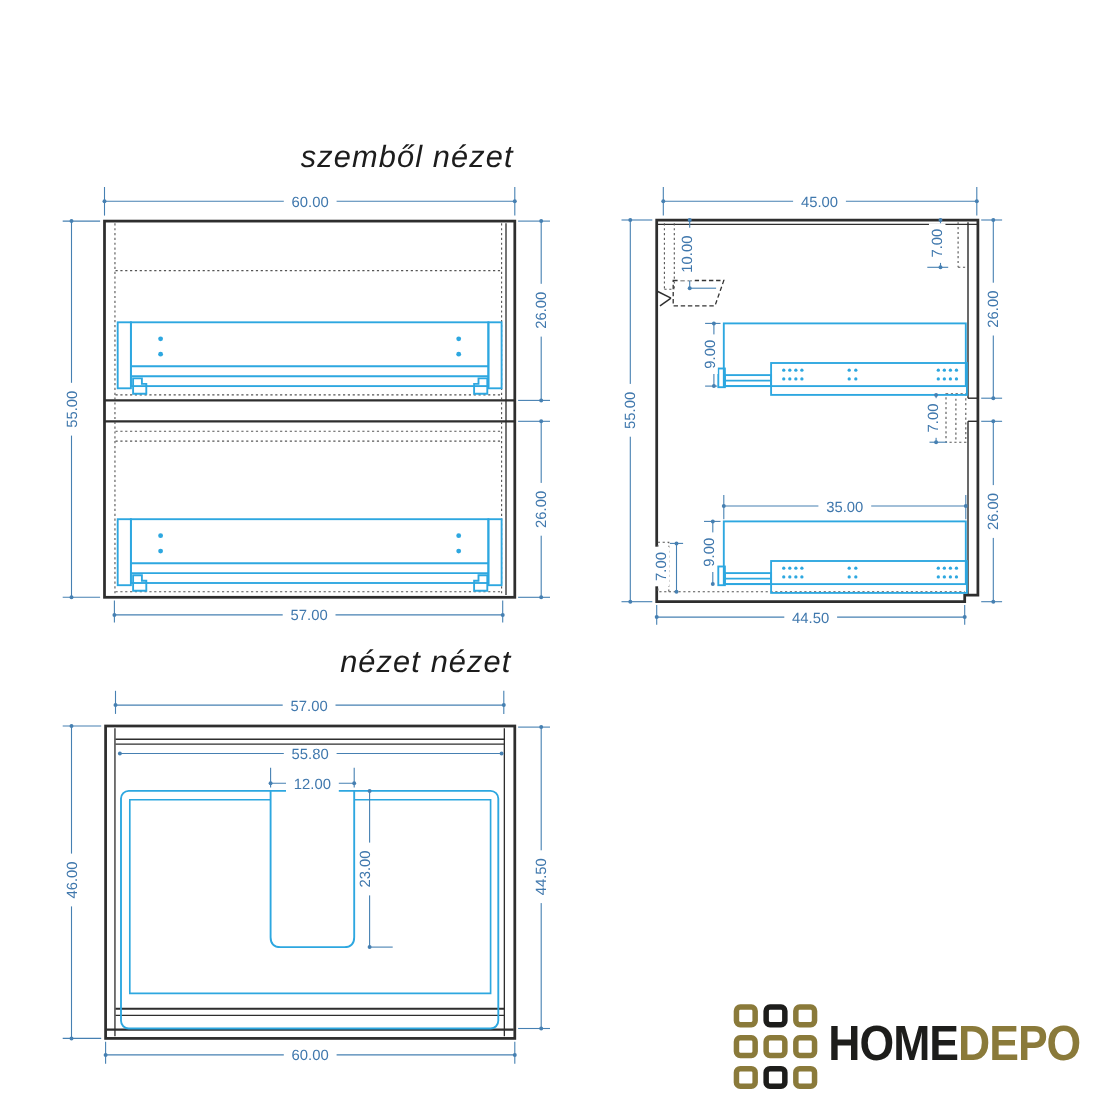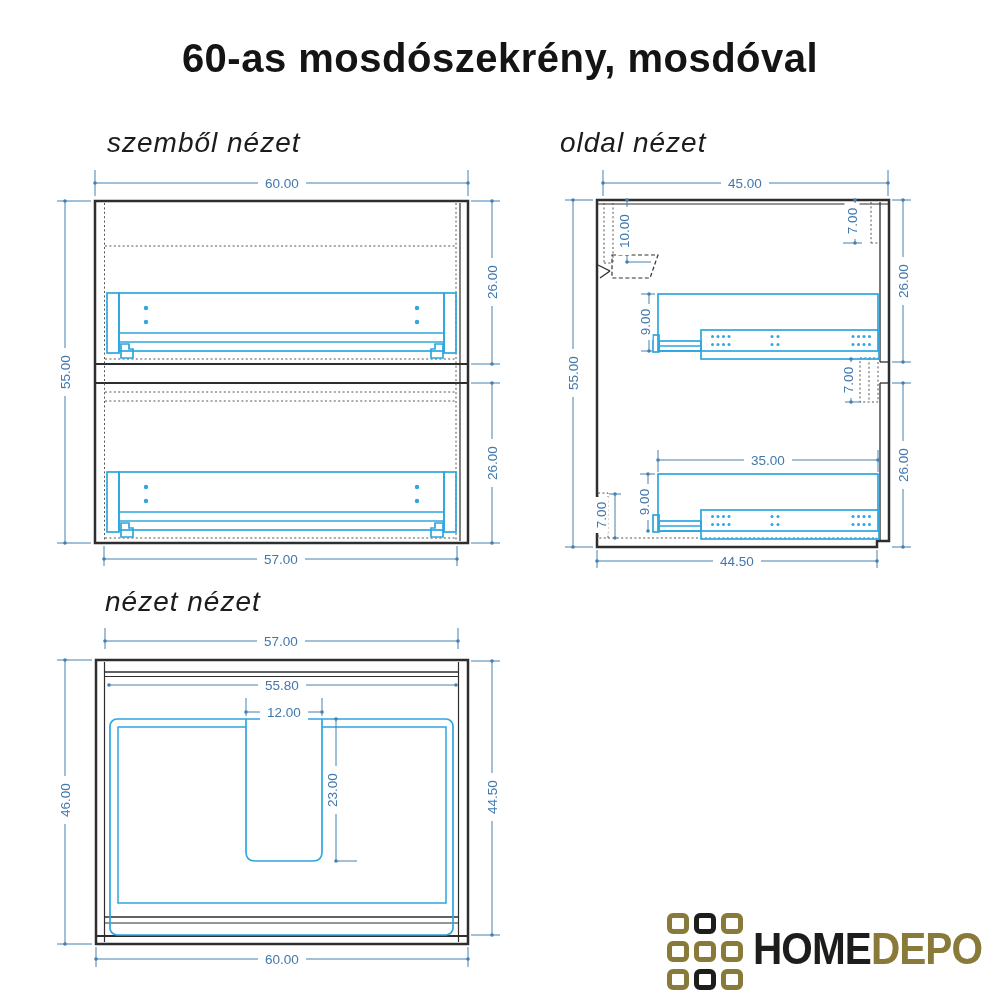--- a/index.html
+++ b/index.html
@@ -3,42 +3,40 @@
 <meta charset="utf-8">
 <style>
   html,body { margin:0; padding:0; background:#fff; }
   #page { position:relative; width:1000px; height:1000px; background:#fff; overflow:hidden;
           font-family:"Liberation Sans", sans-serif; }
   #drawing { position:absolute; left:0; top:0; }
   .dim { font:13.5px "Liberation Sans", sans-serif; fill:#4078ad; text-anchor:middle; }
   .title { position:absolute; left:0; right:0; top:36px; text-align:center;
            font-size:40px; font-weight:700; color:#141414; letter-spacing:0.5px; }
   .view-label { position:absolute; font-size:28px; font-style:italic; color:#1c1c1c;
-                text-align:left; letter-spacing:1px; }
+                text-align:right; letter-spacing:1px; }
   #label-front { left:107px; top:127px; width:360px; }
   #label-side  { left:560px; top:127px; width:360px; }
   #label-top   { left:105px; top:586px; width:360px; }
   #logo-grid { position:absolute; left:667px; top:913px; display:grid;
                grid-template-columns:repeat(3,auto); gap:7px 5px; }
   .logo-sq { width:12px; height:11px; border:5px solid #8a7a3a; border-radius:6px; }
   .logo-sq.dark { border-color:#1d1d1b; }
   #logo-text { position:absolute; left:753px; top:926px; font-size:45px; font-weight:700;
                line-height:1; letter-spacing:-1px; white-space:nowrap;
                transform:scaleX(0.9); transform-origin:left center; }
   #logo-text .w1 { color:#1d1d1b; }
   #logo-text .w2 { color:#8a7a3a; }
 </style>
 </head>
 <body>
 
 <div id="page">
 
-  <div class="title">60-as mosdószekrény, mosdóval</div>
   <div class="view-label" id="label-front">szemből nézet</div>
-  <div class="view-label" id="label-side">oldal nézet</div>
   <div class="view-label" id="label-top">nézet nézet</div>
 
   <svg id="drawing" width="1000" height="1000" viewBox="0 0 1000 1000">
 
     <g>
 
       <g stroke="#2e2e2e" fill="none">
         <rect x="95" y="201" width="373" height="342" stroke-width="2.5" fill="#fff"></rect>
         <line x1="460" y1="203" x2="460" y2="541" stroke-width="1.2"></line>
         <line x1="95" y1="364" x2="468" y2="364" stroke-width="2"></line>

